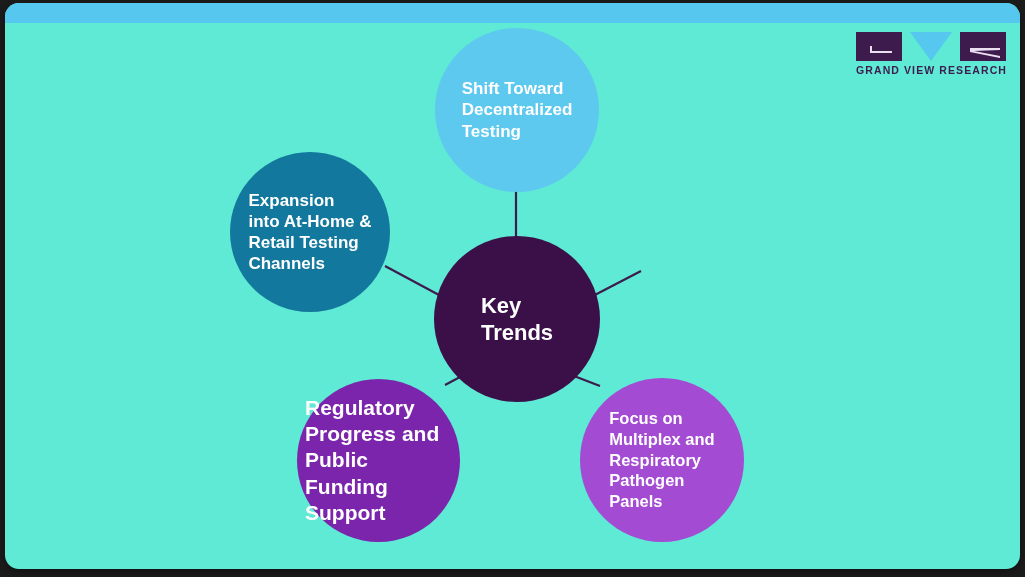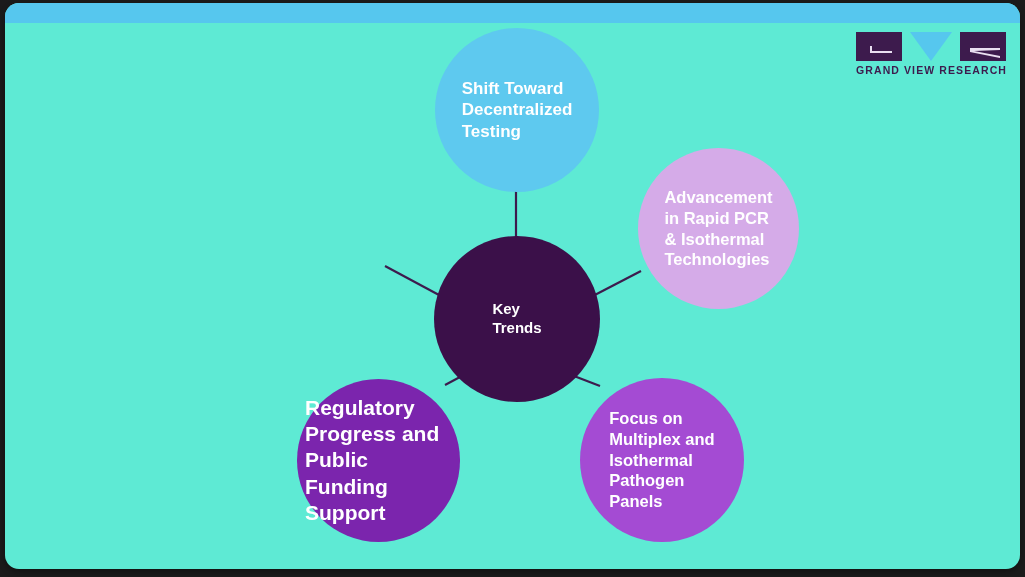--- a/index.html
+++ b/index.html
@@ -94,21 +94,21 @@
     display: block;
     white-space: pre-line;
     padding: 0 8px;
   }
   #node-center {
     left: 429px;
     top: 233px;
     width: 166px;
     height: 166px;
     background: #3b1049;
-    font-size: 15px;
+    font-size: 22px;
     z-index: 4;
   }
   #node-top {
     left: 430px;
     top: 25px;
     width: 164px;
     height: 164px;
     background: #5ec9ef;
     font-size: 17px;
     z-index: 3;
@@ -176,42 +176,42 @@
       <line x1="440" y1="382" x2="470" y2="366" stroke="#3d1b4d" stroke-width="2.2"></line>
       <line x1="380" y1="263" x2="434" y2="292" stroke="#3d1b4d" stroke-width="2.2"></line>
     </svg>
 
     <div class="node" id="node-top">
       <span class="node-label">Shift Toward
 Decentralized
 Testing</span>
     </div>
 
-    <div class="node" id="node-right">
-      <span class="node-label">Advancement
-in Rapid PCR
-&amp; Isothermal
-Technologies</span>
-    </div>
 
     <div class="node" id="node-bottom-right">
       <span class="node-label">Focus on
 Multiplex and
-Isothermal
+Respiratory
 Pathogen
 Panels</span>
     </div>
 
     <div class="node" id="node-bottom-left">
       <span class="node-label">Regulatory
 Progress and
 Public Funding
 Support</span>
     </div>
 
+    <div class="node" id="node-left">
+      <span class="node-label">Expansion
+into At-Home &amp;
+Retail Testing
+Channels</span>
+    </div>
 
     <div class="node" id="node-center">
       <span class="node-label">Key
 Trends</span>
     </div>
 
   </div>
 </div>
 
 </body></html>

